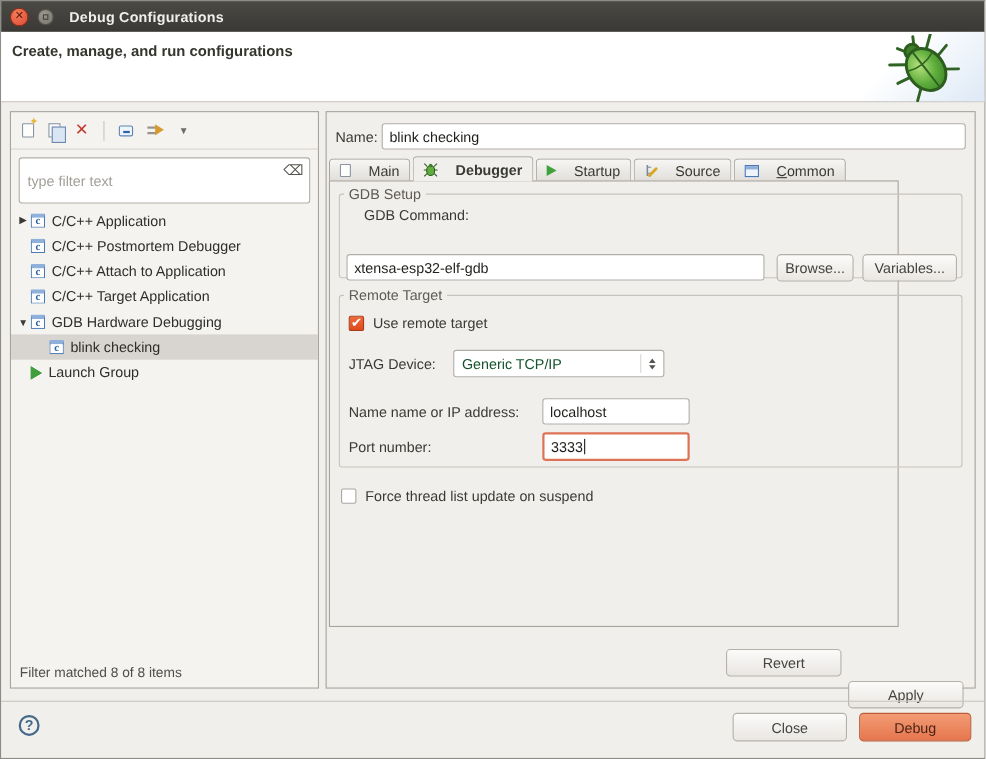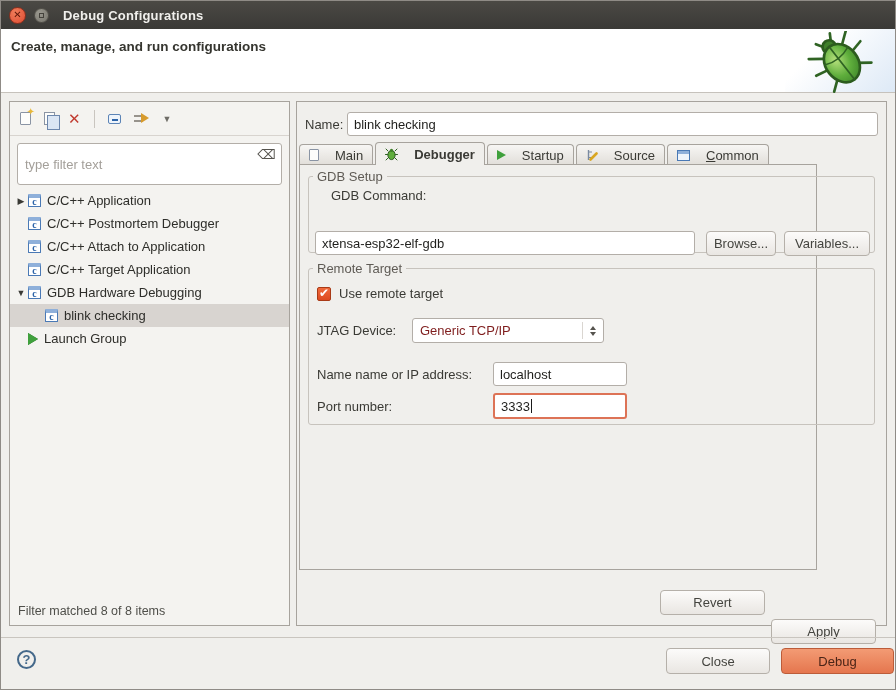--- a/index.html
+++ b/index.html
@@ -88,36 +88,36 @@
   .btn-browse { position:absolute; left:397px; top:47px; width:70px; }
   .btn-variables { position:absolute; left:475px; top:47px; width:86px; }
 
   .checkbox-row { position:absolute; display:flex; align-items:center; gap:8px; cursor:pointer; }
   .checkbox { width:14px; height:14px; border-radius:2px; flex:none; }
   .checkbox.checked { background:linear-gradient(#ef6a3c,#dd4a20); border:1px solid #a93a16; position:relative; }
   .checkbox.checked::after { content:"✔"; position:absolute; left:1px; top:-2px; color:#fff; font-size:12px; }
   .checkbox.unchecked { background:#fff; border:1px solid #aca7a1; }
 
   .combo { position:absolute; left:103px; top:42px; width:192px; height:25px; background:#fff; border:1px solid #b3aea8; border-radius:3px; display:flex; align-items:center; padding:0 7px; cursor:pointer; }
-  .combo-text { flex:1; color:#7f1d1d; }
+  .combo-text { flex:1; color:#14532d; }
   .spinner { display:flex; flex-direction:column; align-items:center; gap:2px; padding-left:7px; border-left:1px solid #dad6d1; height:17px; justify-content:center; }
   .spin-up { width:0; height:0; border-bottom:4px solid #55534e; border-left:3.5px solid transparent; border-right:3.5px solid transparent; }
   .spin-down { width:0; height:0; border-top:4px solid #55534e; border-left:3.5px solid transparent; border-right:3.5px solid transparent; }
 
   .port-field { left:184px; top:117px; width:134px; border:2px solid #dd7356; display:flex; align-items:center; height:26px;text-align:center; }
   .caret { display:inline-block; width:1px; height:14px; background:#1a1a1a; margin-left:1px; }
 
   .revert-apply .btn { position:absolute; top:488px; width:105px; }
   .btn-revert { left:363px; } .btn-apply { left:474px;margin-top:29px; }
 
   
   .footer-sep { position:absolute; left:0; top:636px; width:100%; height:1px; background:#c9c5bf; }
   .help-btn { position:absolute; left:16px; top:649px; width:19px; height:19px; border:2px solid #44688a; border-radius:50%; color:#44688a; font-weight:bold; font-size:13px; display:flex; align-items:center; justify-content:center; cursor:pointer; }
   .btn-close { position:absolute; left:665px; top:647px; width:104px; height:26px; }
-  .btn-debug { position:absolute; left:780px; top:647px; width:113px; height:26px;
+  .btn-debug { position:absolute; left:780px; top:647px; width:102px; height:26px;
     background:linear-gradient(#f39b74,#e5764e); border:1px solid #bc5c39; color:#4a2417; font-weight:normal; }
 
   
   .callout { position:absolute; background:linear-gradient(#6db14f,#539a3b); border:1px solid #47842f; border-radius:11px;
     color:#fff; display:flex; flex-direction:column; align-items:center; justify-content:center; gap:4px; box-shadow:0 1px 2px rgba(0,0,0,.25); }
   .callout .step-word { font-size:15px; }
   .step-circle { width:25px; height:25px; border:2px solid #fff; border-radius:50%; display:flex; align-items:center; justify-content:center; font-size:14px; }
   .callout-6 { left:498px; top:182px; width:74px; height:72px; }
   .arrow-6 { position:absolute; left:-55px; top:36px; width:56px; height:26px; background:#549а3c; background:#549b3c; clip-path:polygon(0 45%, 100% 0, 100% 100%); }
   .callout-7 { left:643px; top:347px; width:87px; height:74px; }
@@ -293,20 +293,24 @@
         <span class="form-label" style="left:8px;top:91px;">Name name or IP address:</span>
         <input class="text-field" style="left: 184px; top: 86px; width: 134px;" type="text" value="localhost">
 
         <span class="form-label" style="left:8px;top:123px;">Port number:</span>
         <div class="text-field port-field">
           <span>3333</span>
           <span class="caret"></span>
         </div>
       </fieldset>
 
+      <div class="checkbox-row" style="left:10px;top:278px;">
+        <span class="checkbox unchecked"></span>
+        <span>Force thread list update on suspend</span>
+      </div>
     </div>
 
     <div class="revert-apply">
       <button class="btn btn-revert">Revert</button>
       <button class="btn btn-apply">Apply</button>
     </div>
   </div>
 
   <div class="footer-sep"></div>
   <div class="help-btn">

